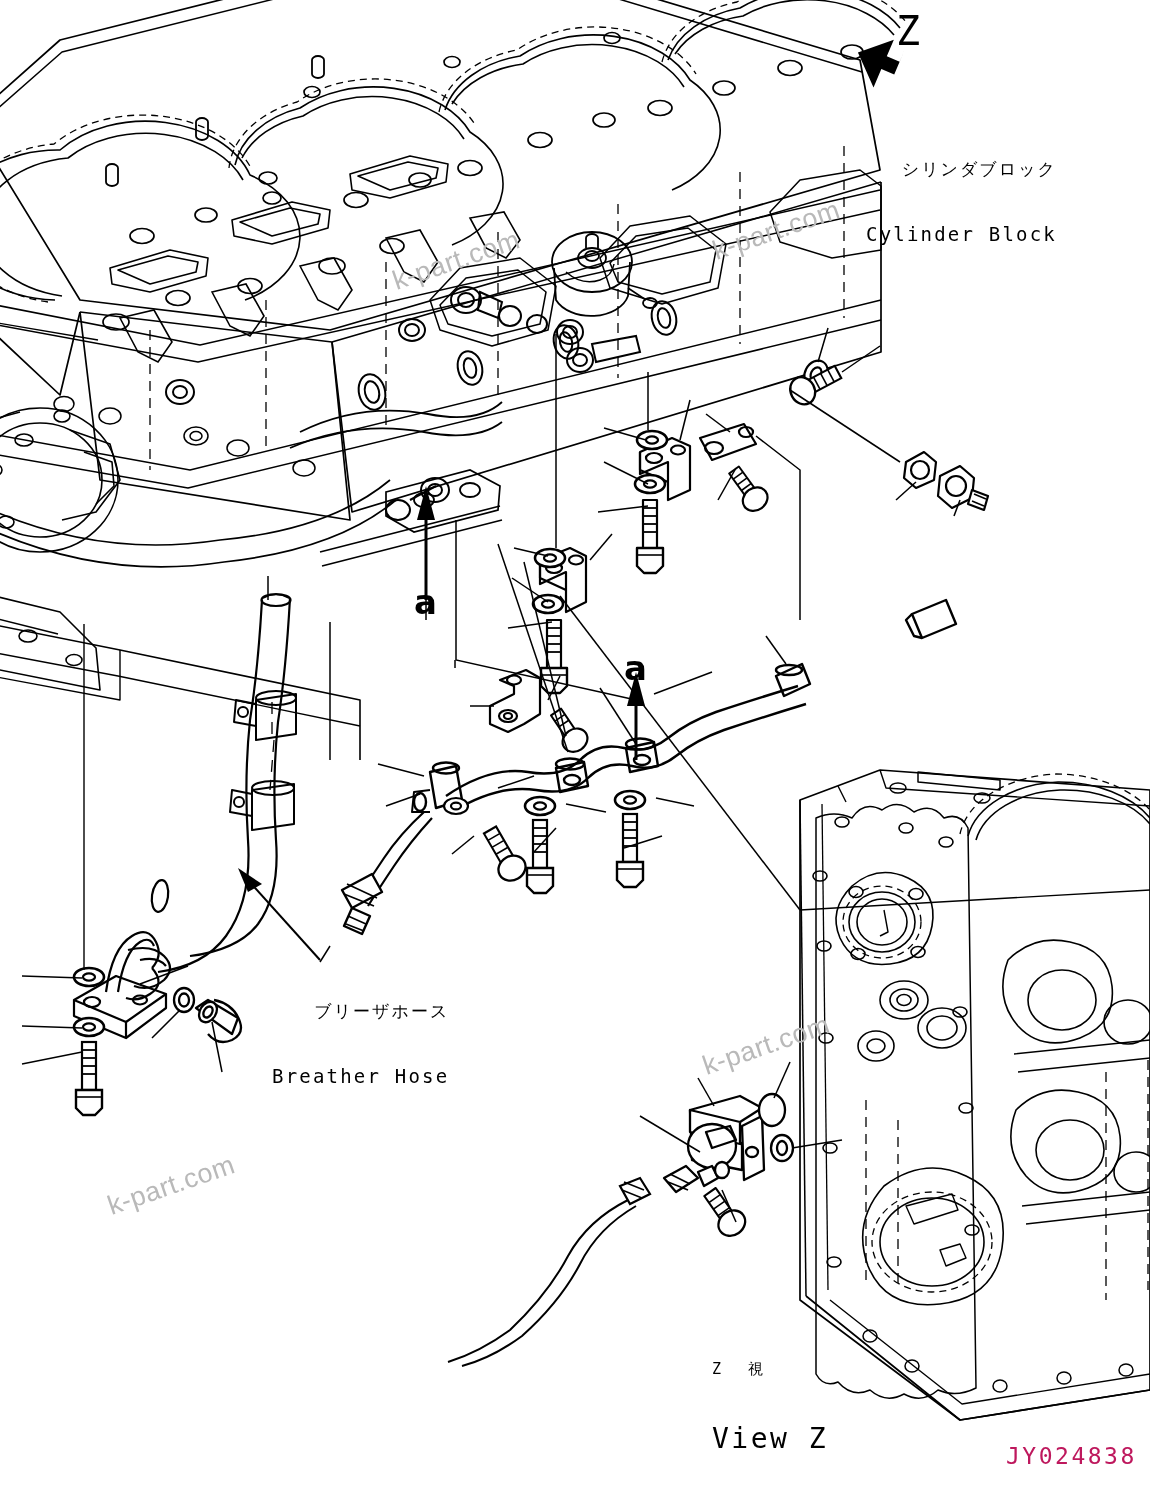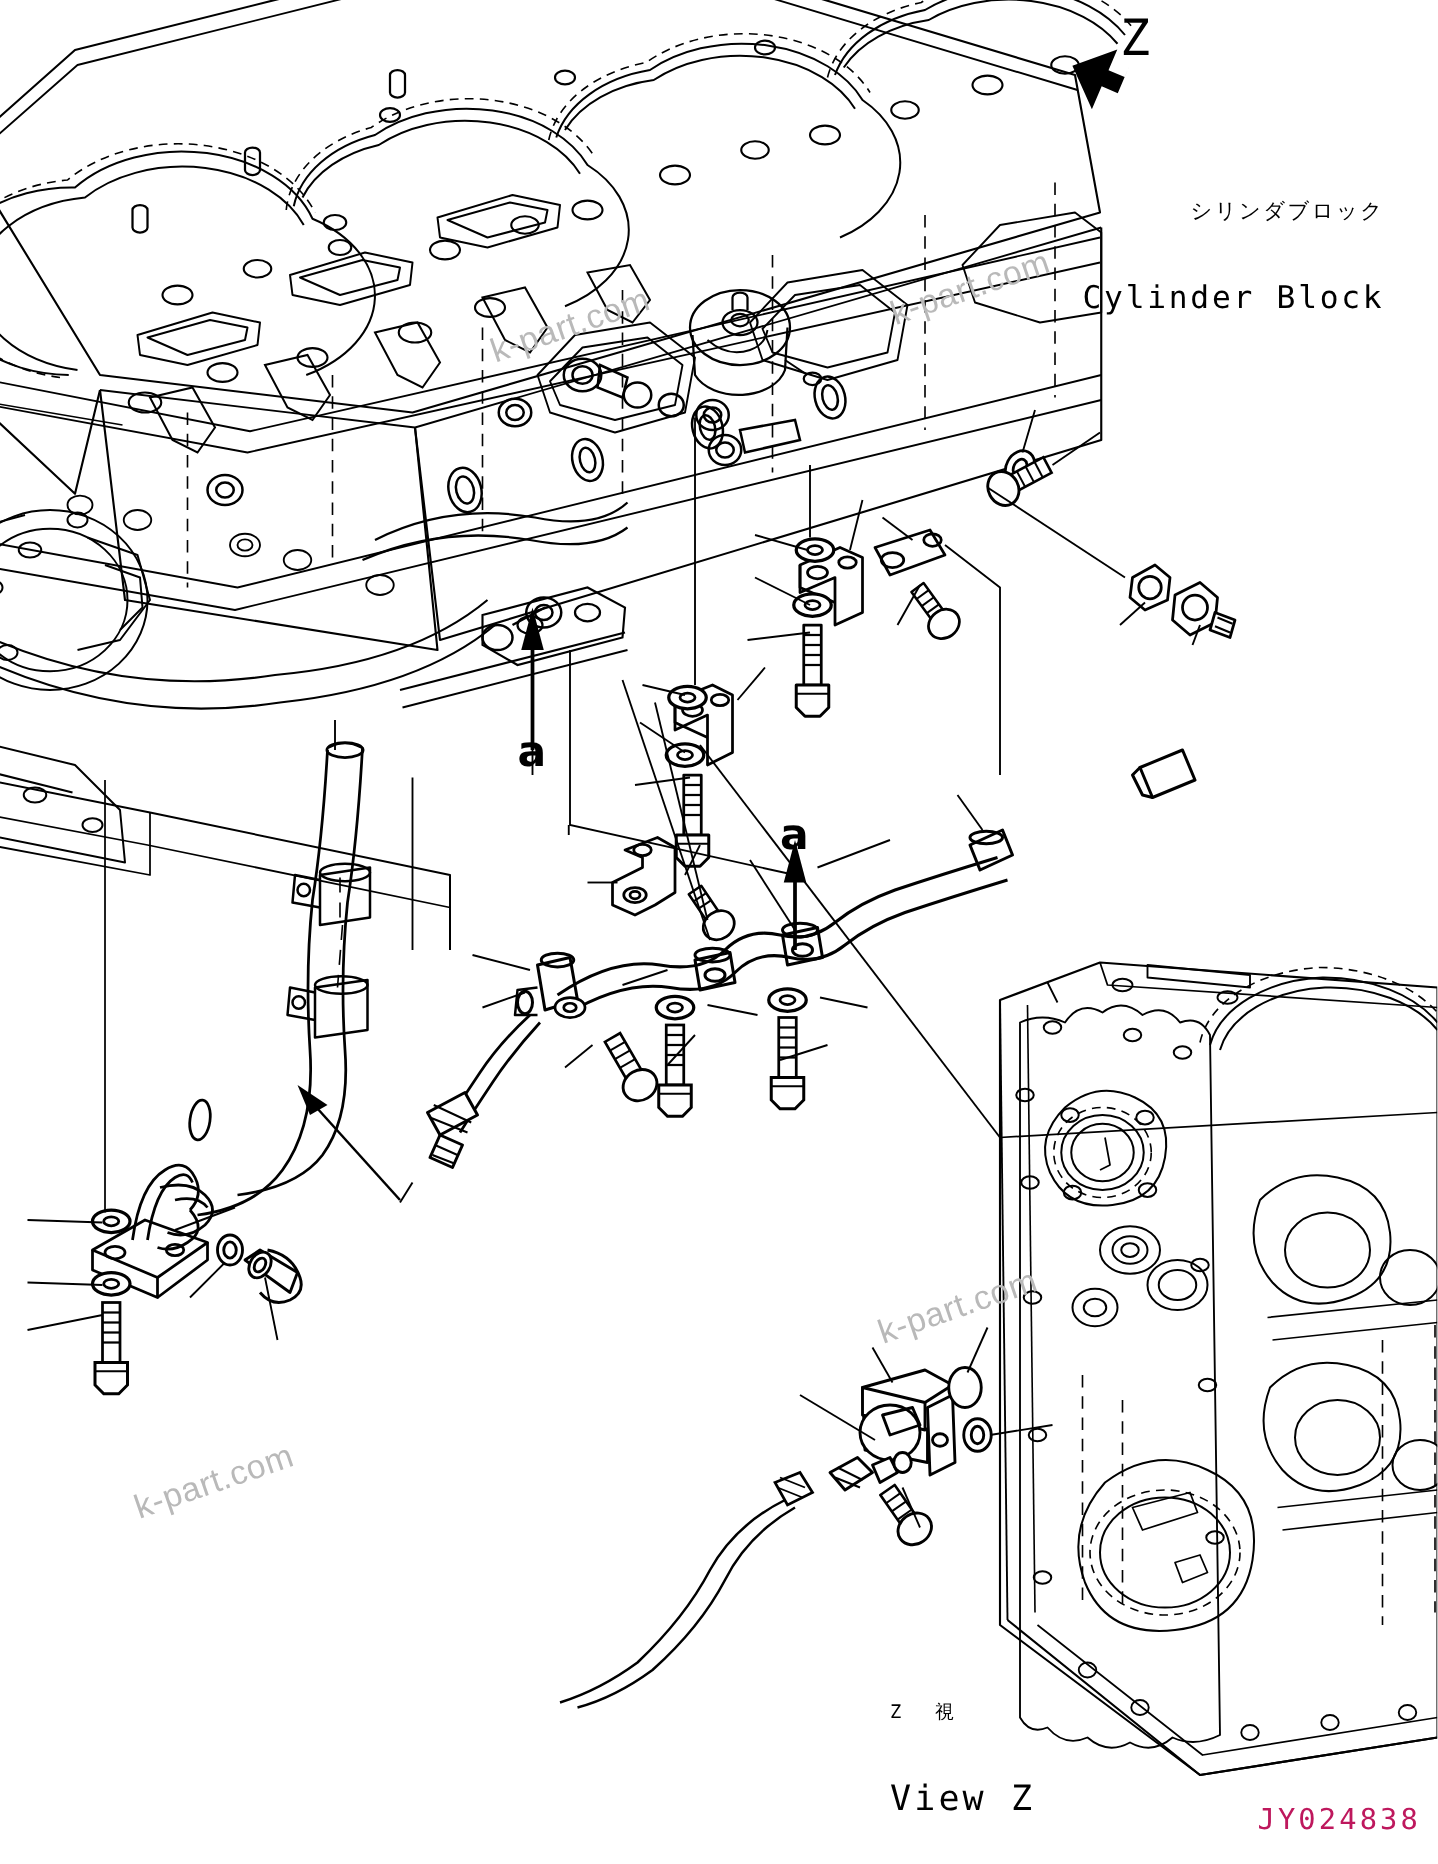--- a/index.html
+++ b/index.html
@@ -34,21 +34,21 @@
     letter-spacing: 1.5px;
     text-align: right;
   }
   .label .jp {
     display: block;
     font-size: 17px;
     letter-spacing: 2px;
   }
   .label .en {
     display: block;
-    font-size: 25px;
+    font-size: 19px;
     letter-spacing: 2.2px;
   }
   .zmark {
     position: absolute;
     font-family: "DejaVu Sans Mono", monospace;
     font-size: 40px;
     color: #000000;
   }
   .amark {
     position: absolute;
@@ -722,20 +722,24 @@
   <div class="watermark" style="left:700px; top:1030px; transform:rotate(-19deg);">k-part.com</div>
   <div class="watermark" style="left:105px; top:1170px; transform:rotate(-19deg);">k-part.com</div>
 
   <div class="zmark" style="left:896px; top:8px;">Z</div>
 
   <div class="label" style="left:866px; top:118px;">
     <span class="jp">シリンダブロック</span>
     <span class="en">Cylinder Block</span>
   </div>
 
+  <div class="label" style="left:272px; top:960px;">
+    <span class="jp">ブリーザホース</span>
+    <span class="en">Breather Hose</span>
+  </div>
 
   <div class="amark" style="left:414px; top:582px;">a</div>
   <div class="amark" style="left:624px; top:648px;">a</div>
 
   <div class="viewz" style="left:712px; top:1318px;">
     <span class="jp">Z  視</span>
     <span class="en">View Z</span>
   </div>
 
   <div class="drawno" style="left:1006px; top:1443px;">JY024838</div>

